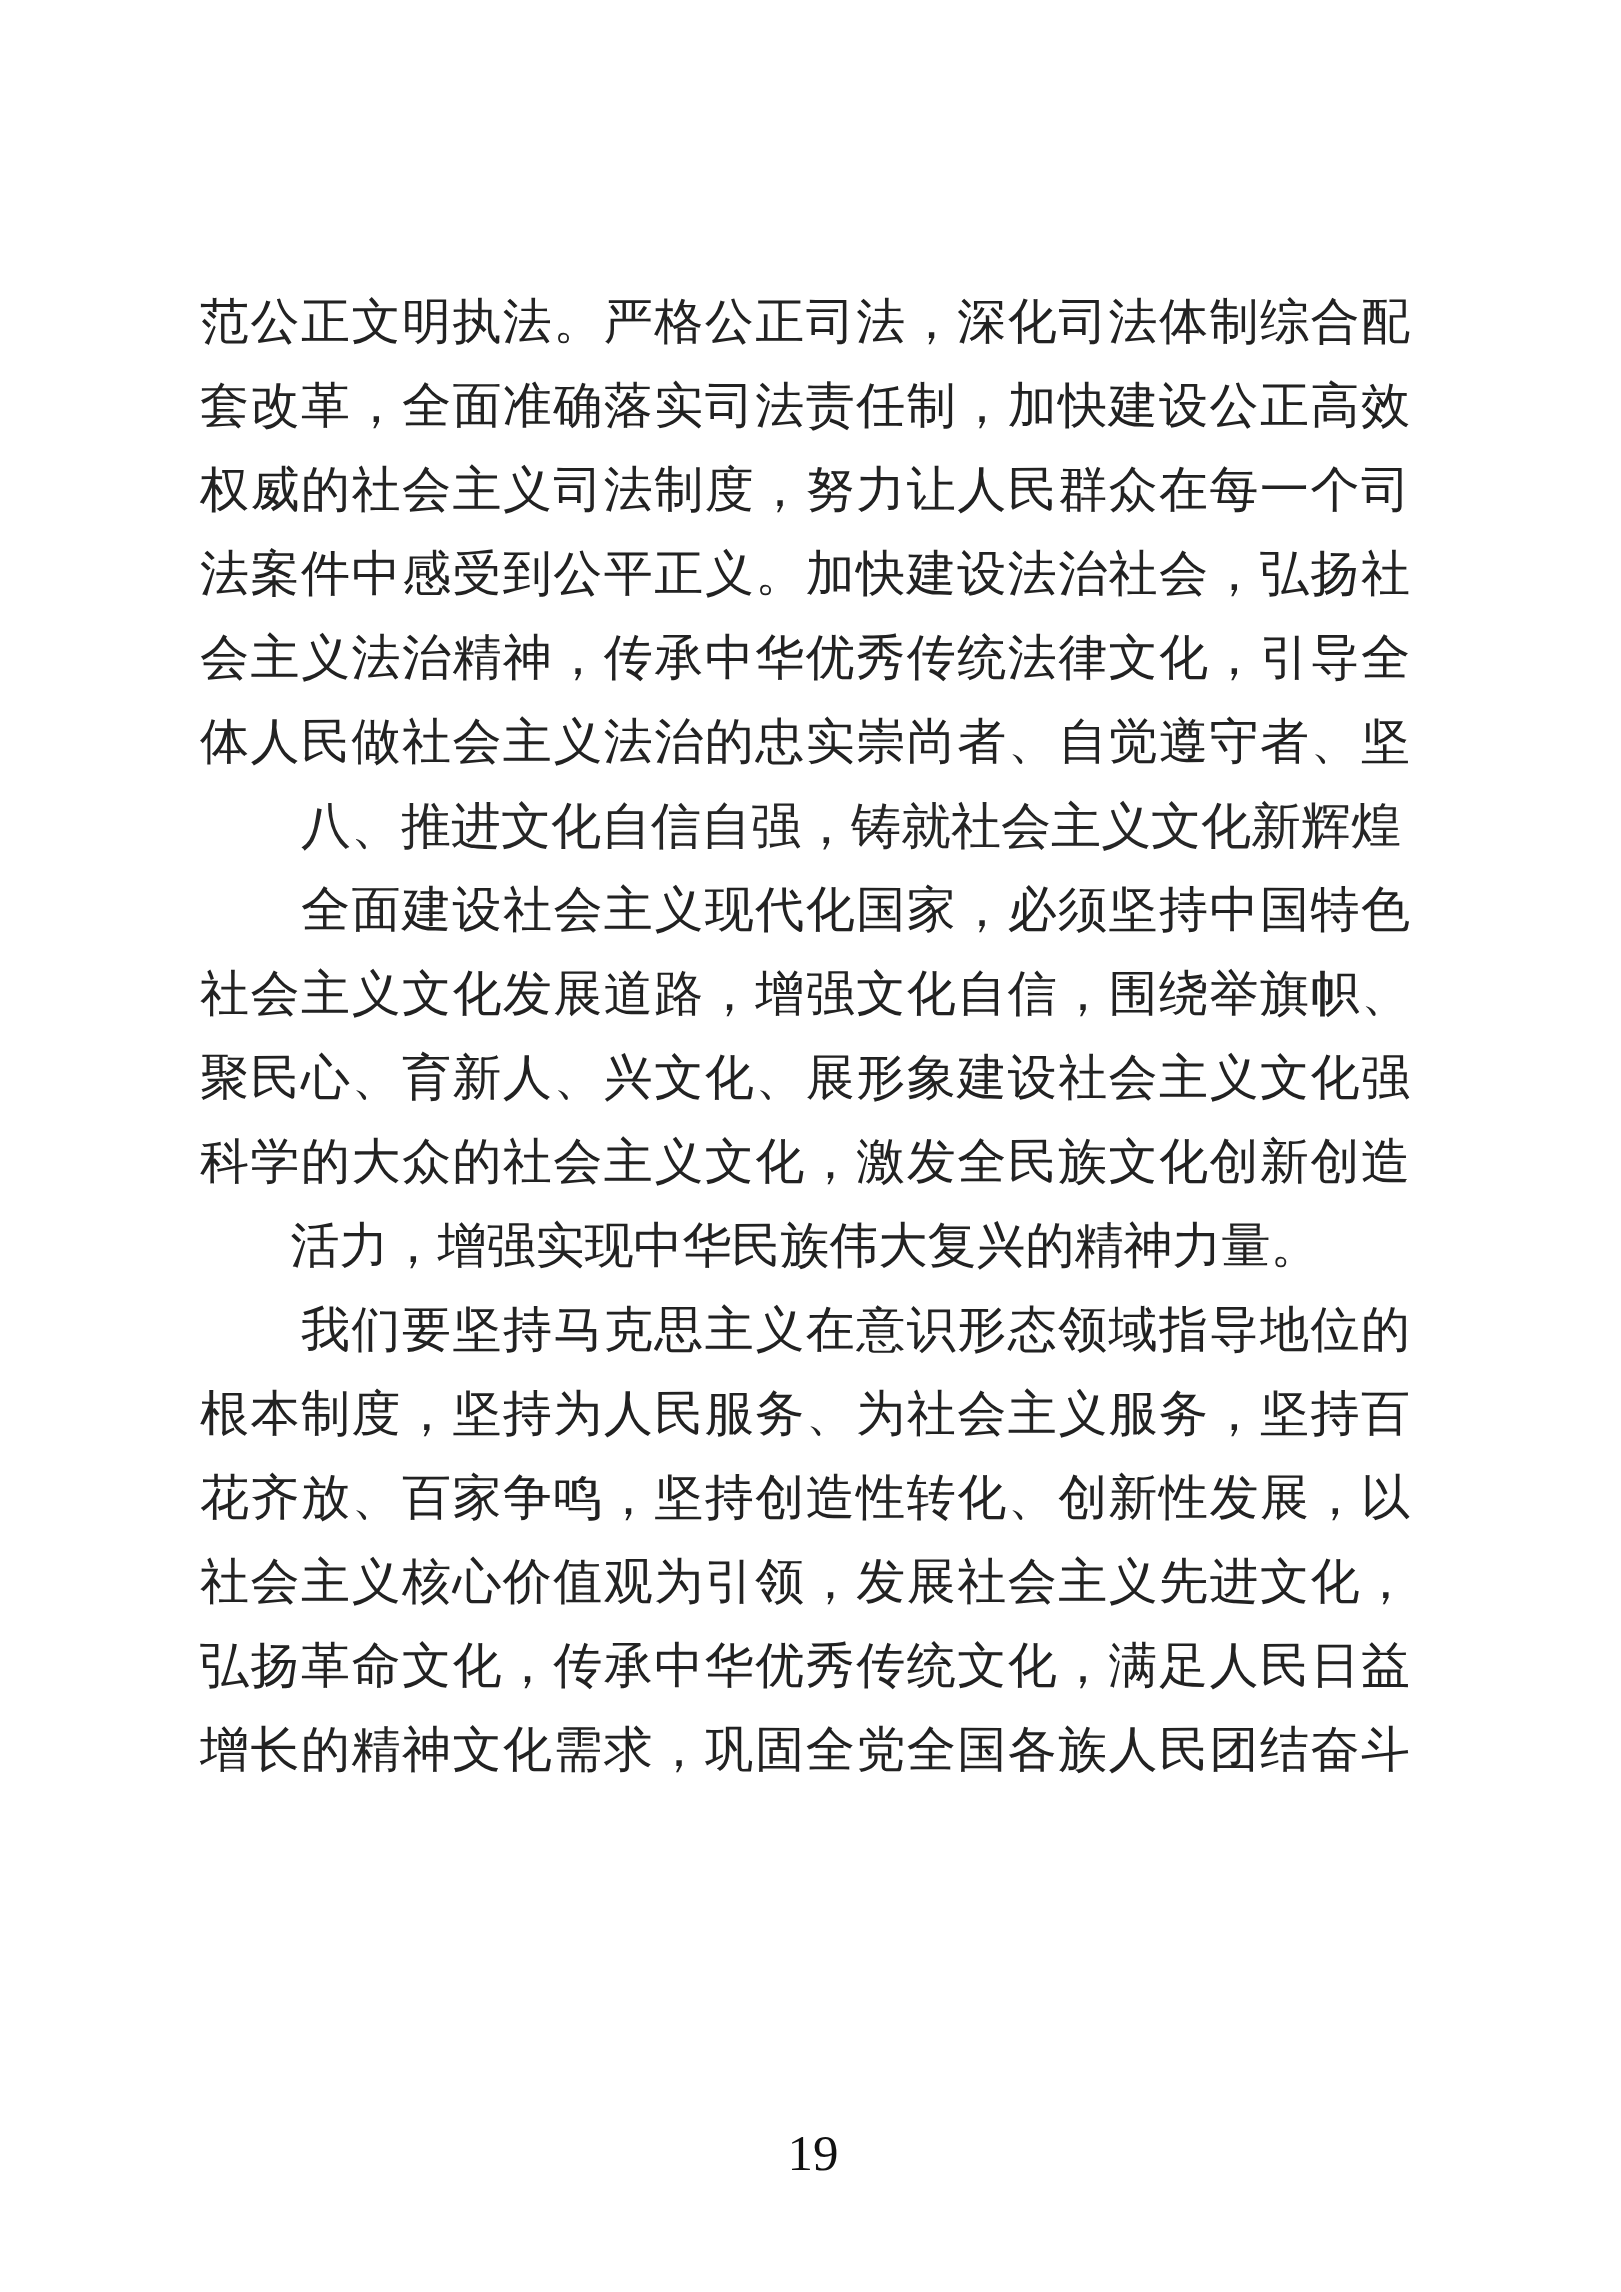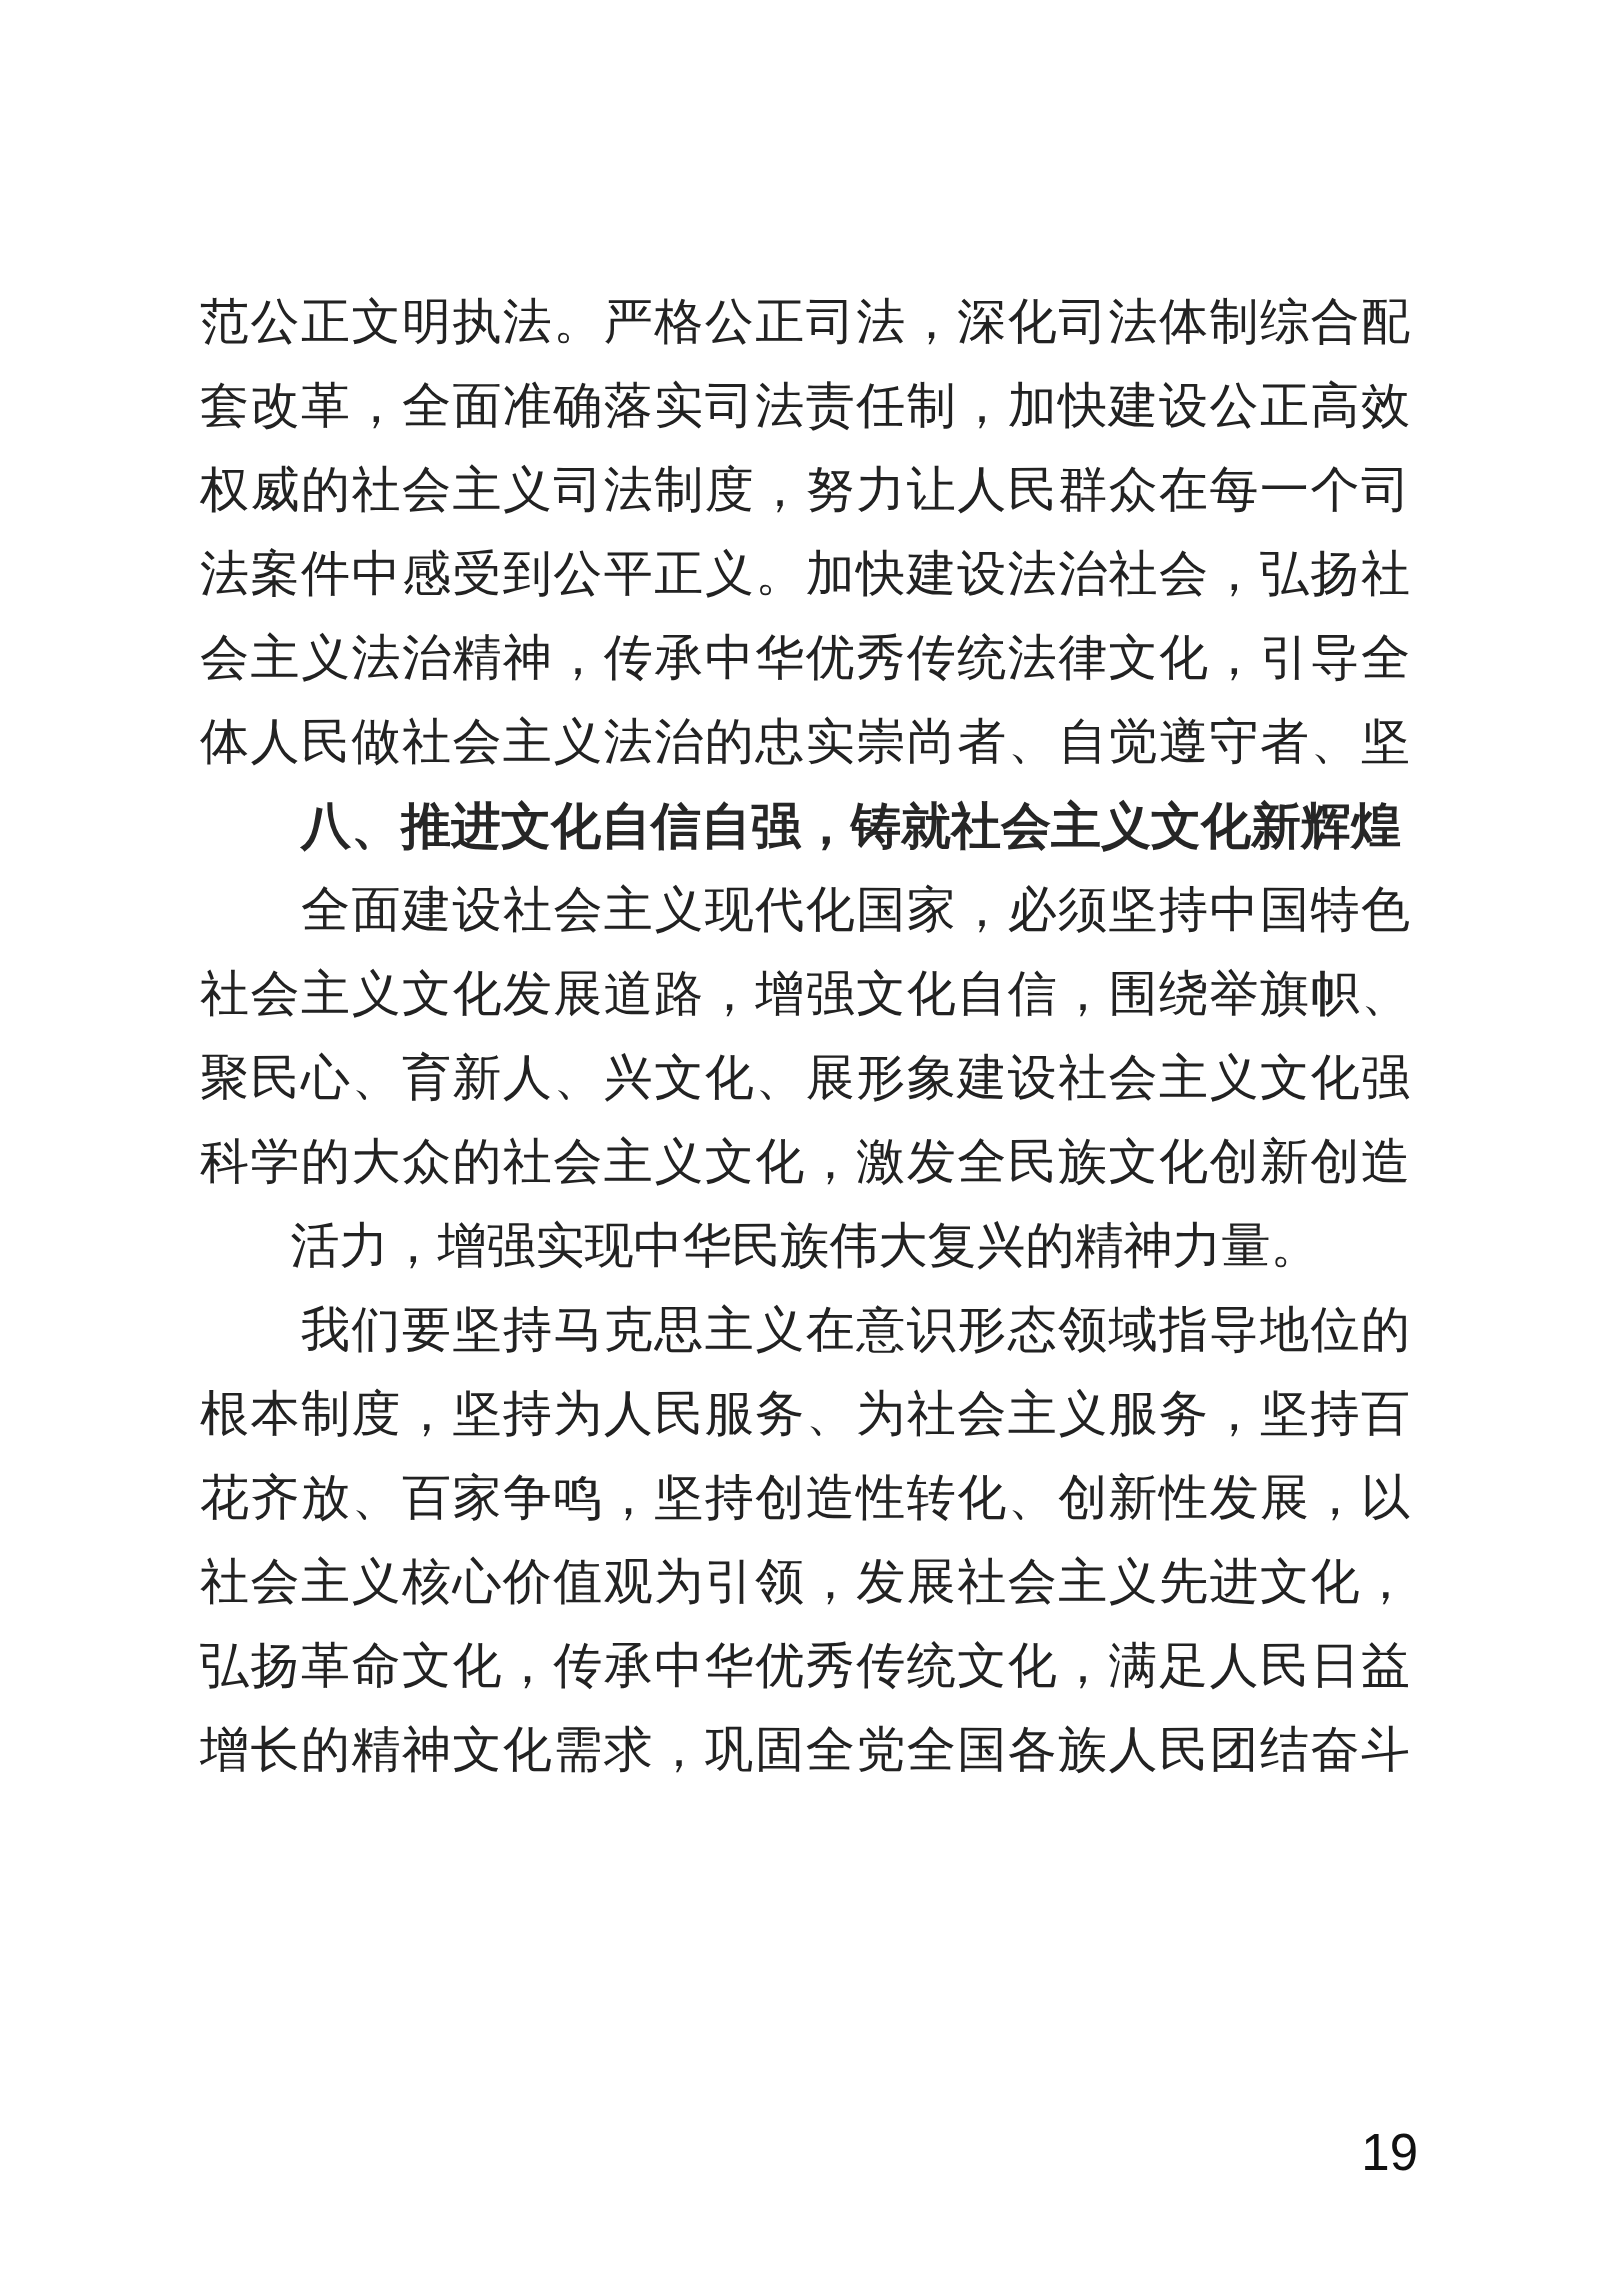--- a/index.html
+++ b/index.html
@@ -51,34 +51,34 @@
     overflow: visible;
   }
   
   .line.justified-indent {
     padding-left: 101px;
   }
   
   .line.heading {
     padding-left: 101px;
     font-family: "DejaVu Sans", "Liberation Sans", sans-serif;
-    font-weight: 700;
+    font-weight: 400;
     font-size: 50px;
     color: #262626;
     text-align: left;
     text-align-last: auto;
     white-space: nowrap;
   }
   .page-number {
     position: absolute;
     left: 208px;
     width: 1210px;
     top: 2125px;
-    text-align: right;
-    font-family: Liberation Sans, sans-serif;
+    text-align: center;
+    font-family: Liberation Serif, serif;
     font-size: 51px;
     line-height: 1.1;
     color: #111111;
   }
 </style>
 </head>
 <body>
 
 <div class="page">
   <div class="text-block" id="text-block">

